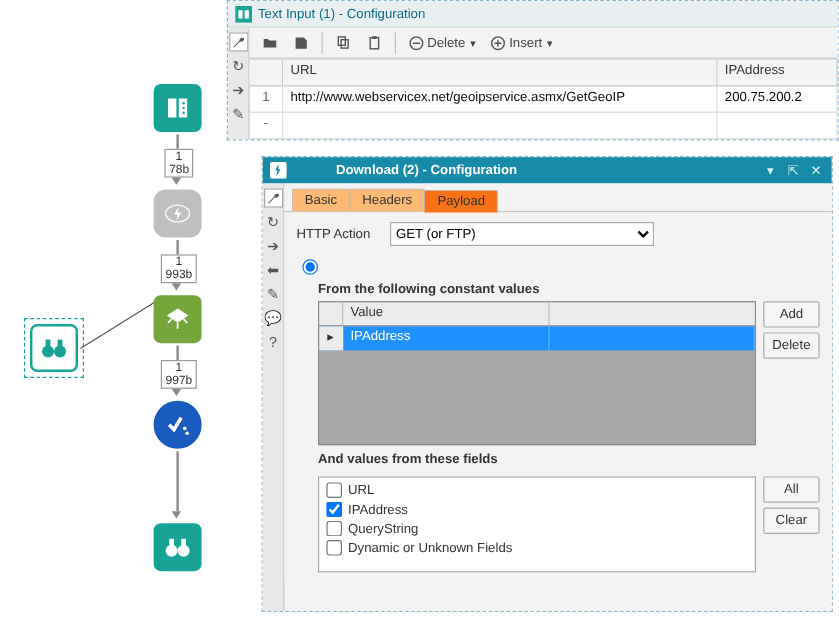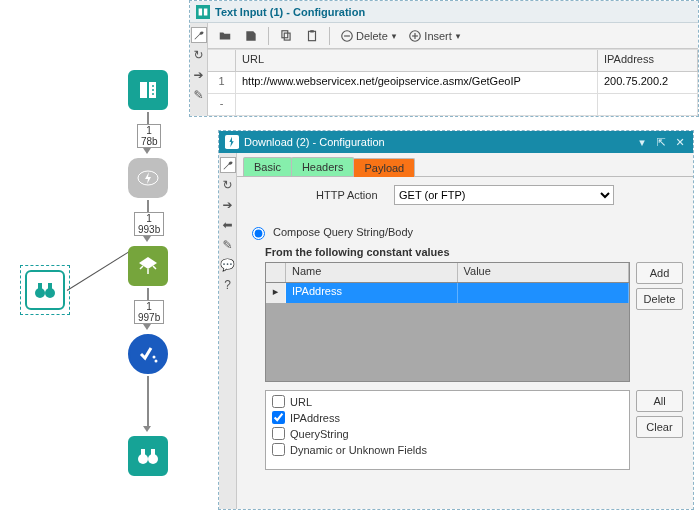--- a/index.html
+++ b/index.html
@@ -26,50 +26,50 @@
     font-size: 10px; padding: 0 3px; text-align: center; line-height: 11px;
   }
   .arrow { position: absolute; width: 0; height: 0; border-left:4px solid transparent; border-right:4px solid transparent; border-top:6px solid #8a8a8a; }
   .line { position: absolute; background:#8a8a8a; width:2px; }
   .diag { position:absolute; border-top:1px solid #555; transform-origin:left center; }
   .selbox { position:absolute; border:1px dashed #1a9e9e; }
 
   
   .win1 { position:absolute; left:189px; top:0; width:510px; border:1px dashed #8cb4c8; background:#fff; }
   .win1 .titlebar { background:#eaeff2; border-bottom:1px solid #c9d4da; padding:2px 6px; display:flex; align-items:center; gap:5px; height:22px; }
-  .win1 .titlebar .title { color:#0a6a8a; font-weight:bold; }
+  .win1 .titlebar .title { color:#0a6a8a; font-weight:normal; }
   .titlebar .appicon { width:14px; height:14px; }
   .win1 .body { display:flex; }
   .sidetab { width:18px; background:#e8e8e8; border-right:1px solid #c9c9c9; display:flex; flex-direction:column; align-items:center; gap:4px; padding:4px 0;}
   .sidetab .st { width:16px; height:16px; display:flex; align-items:center; justify-content:center; font-size:12px; color:#555; border:1px solid transparent; }
   .sidetab .st.active { background:#fff; border-color:#aaa; }
   .win1 .content { flex:1; }
   .toolbar { display:flex; align-items:center; gap:4px; padding:3px 6px; border-bottom:1px solid #c9c9c9; height:26px; background:#f4f4f4; }
   .tb-btn { display:flex; align-items:center; gap:2px; padding:1px 4px; color:#444; }
   .tb-btn svg { width:14px; height:14px; }
   .tb-sep { width:1px; height:18px; background:#c0c0c0; margin:0 2px;}
   .grid { display:grid; grid-template-columns: 28px 1fr 100px; border-top:1px solid #ddd; }
   .grid .hd { background:#f4f4f4; border-bottom:1px solid #c9c9c9; border-right:1px solid #c9c9c9; padding:3px 6px; font-weight:normal; color:#333; height:22px; }
   .grid .cell { border-bottom:1px solid #ddd; border-right:1px solid #ddd; padding:3px 6px; height:22px; color:#0a0a0a; }
   .grid .rownum { text-align:center; color:#666; }
 
   
   .win2 { position:absolute; left:218px; top:130px; width:476px; height:380px; border:1px dashed #8cb4c8; background:#fff; display:flex; flex-direction:column;}
   .win2 .titlebar { background:#178aa8; color:#fff; padding:2px 6px; display:flex; align-items:center; gap:5px; height:22px; }
-  .win2 .titlebar .title { font-weight:normal; color:#fff; }
+  .win2 .titlebar .title { font-weight:bold; color:#fff;margin-left:36px; }
   .win2 .titlebar .spacer { flex:1; }
   .win2 .titlebar .winbtn { color:#d9f0f6; width:14px; text-align:center; font-size:11px; }
   .win2 .body { flex:1; display:flex; background:#f3f3f3; }
   .win2 .sidetab { background:#e8e8e8; }
   .win2 .content { flex:1; padding:0; }
   .tabs { display:flex; gap:0; padding:4px 6px 0 6px; border-bottom:1px solid #bcbcbc; background:#f3f3f3; }
-  .tab { padding:3px 10px; border:1px solid #bcbcbc; border-bottom:none; background:#86efac; color:#333; margin-right:-1px; border-radius:2px 2px 0 0; }
+  .tab { padding:3px 10px; border:1px solid #bcbcbc; border-bottom:none; background:#fdba74; color:#333; margin-right:-1px; border-radius:2px 2px 0 0; }
   .tab.active { background:#f97316; position:relative; top:1px; }
   .pane { padding:8px 10px; background:#f3f3f3; }
-  .row { display:flex; align-items:center; gap:8px; margin-bottom:19px;justify-content:center; }
+  .row { display:flex; align-items:center; gap:8px; margin-bottom:8px; }
   .row label { min-width:70px; color:#333; }
   select { font-size:11px; height:20px; width:220px; background:#fff; border:1px solid #aaa; }
   .radio { display:flex; align-items:center; gap:5px; }
   .subgroup { padding-left:18px; }
   .text-sub { color:#333; margin:6px 0 4px;font-weight:bold; }
   .constgrid-wrap { display:flex; gap:6px; }
   .constgrid { flex:1; border:1px solid #8a8a8a; background:#a9a9a9; height:120px; display:flex; flex-direction:column; }
   .constgrid .hdr { display:grid; grid-template-columns:20px 1fr 1fr; background:#ececec; border-bottom:1px solid #8a8a8a; height:20px; }
   .constgrid .hdr div { border-right:1px solid #bcbcbc; padding:2px 6px; }
   .constgrid .rowsel { display:grid; grid-template-columns:20px 1fr 1fr; background:#1e90ff; color:#fff; height:20px; }
@@ -263,42 +263,41 @@
         <div class="tab">Headers</div>
         <div class="tab active">Payload</div>
       </div>
       <div class="pane">
         <div class="row">
           <label>HTTP Action</label>
           <select><option>GET (or FTP)</option></select>
         </div>
         <div class="radio">
           <input type="radio" checked="" style="">
-          <span>Compose Query String/Body</span>
         </div>
         <div class="subgroup">
           <div class="text-sub">From the following constant values</div>
           <div class="constgrid-wrap">
             <div class="constgrid">
               <div class="hdr">
                 <div></div>
-                <div>Name</div>
                 <div>Value</div>
               </div>
               <div class="rowsel">
                 <div class="ptr">▸</div>
                 <div>IPAddress</div>
                 <div></div>
               </div>
             </div>
             <div class="sidebtns">
               <div class="btn">Add</div>
               <div class="btn">Delete</div>
             </div>
           </div>
+          <div class="text-sub">And values from these fields</div>
           <div class="fields-wrap">
             <div class="fields">
               <label class="chk">
                   <input type="checkbox" style="">
                   <span>URL</span>
                 </label>
               <label class="chk">
                   <input type="checkbox" checked="" style="">
                   <span>IPAddress</span>
                 </label>

